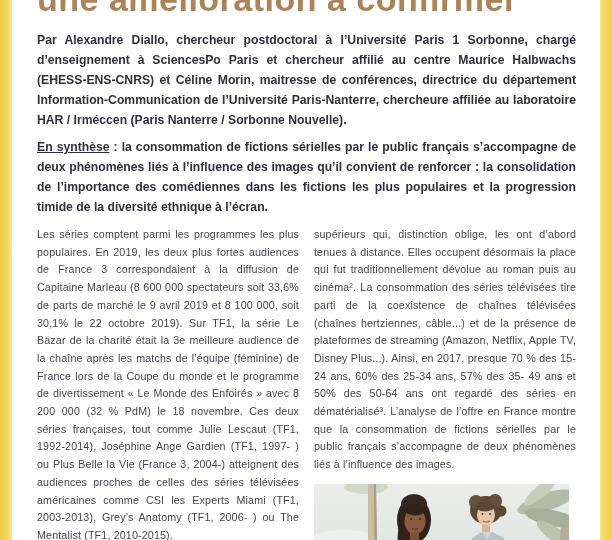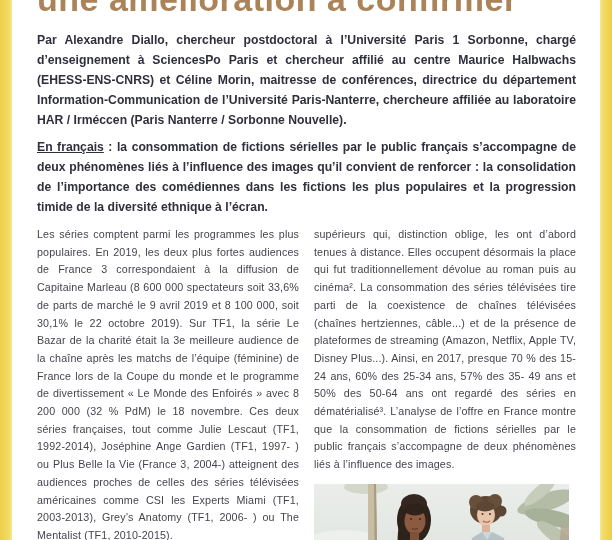--- a/index.html
+++ b/index.html
@@ -48,21 +48,21 @@
   <div class="accent right"></div>
 
   <div class="content">
 
     <div class="title-clip">
       <h1 class="title">une amélioration à confirmer</h1>
     </div>
 
     <p class="byline">Par Alexandre Diallo, chercheur postdoctoral à l’Université Paris 1 Sorbonne, chargé d’enseignement à SciencesPo Paris et chercheur affilié au centre Maurice Halbwachs (EHESS-ENS-CNRS) et Céline Morin, maitresse de conférences, directrice du département Information-Communication de l’Université Paris-Nanterre, chercheure affiliée au laboratoire HAR / Irméccen (Paris Nanterre / Sorbonne Nouvelle).</p>
 
-    <p class="synthesis"><span class="label">En français</span><span> : la consommation de fictions sérielles par le public français s’accompagne de deux phénomènes liés à l’influence des images qu’il convient de renforcer : la consolidation de l’importance des comédiennes dans les fictions les plus populaires et la progression timide de la diversité ethnique à l’écran.</span></p>
+    <p class="synthesis"><span class="label">En synthèse</span><span> : la consommation de fictions sérielles par le public français s’accompagne de deux phénomènes liés à l’influence des images qu’il convient de renforcer : la consolidation de l’importance des comédiennes dans les fictions les plus populaires et la progression timide de la diversité ethnique à l’écran.</span></p>
 
     <div class="cols">
 
       <div class="col">
         <p>Les séries comptent parmi les programmes les plus populaires. En 2019, les deux plus fortes audiences de France 3 correspondaient à la diffusion de Capitaine Marleau (8 600 000 spectateurs soit 33,6% de parts de marché le 9 avril 2019 et 8 100 000, soit 30,1% le 22 octobre 2019). Sur TF1, la série Le Bazar de la charité était la 3e meilleure audience de la chaîne après les matchs de l’équipe (féminine) de France lors de la Coupe du monde et le programme de divertissement « Le Monde des Enfoirés » avec 8 200 000 (32 % PdM) le 18 novembre. Ces deux séries françaises, tout comme Julie Lescaut (TF1, 1992-2014), Joséphine Ange Gardien (TF1, 1997- ) ou Plus Belle la Vie (France 3, 2004-) atteignent des audiences proches de celles des séries télévisées américaines comme CSI les Experts Miami (TF1, 2003-2013), Grey’s Anatomy (TF1, 2006- ) ou The Mentalist (TF1, 2010-2015).</p>
 
       </div>
 
       <div class="col">
         <p>supérieurs qui, distinction oblige, les ont d’abord tenues à distance. Elles occupent désormais la place qui fut traditionnellement dévolue au roman puis au cinéma². La consommation des séries télévisées tire parti de la coexistence de chaînes télévisées (chaînes hertziennes, câble...) et de la présence de plateformes de streaming (Amazon, Netflix, Apple TV, Disney Plus...). Ainsi, en 2017, presque 70 % des 15-24 ans, 60% des 25-34 ans, 57% des 35- 49 ans et 50% des 50-64 ans ont regardé des séries en dématérialisé³. L’analyse de l’offre en France montre que la consommation de fictions sérielles par le public français s’accompagne de deux phénomènes liés à l’influence des images.</p>

